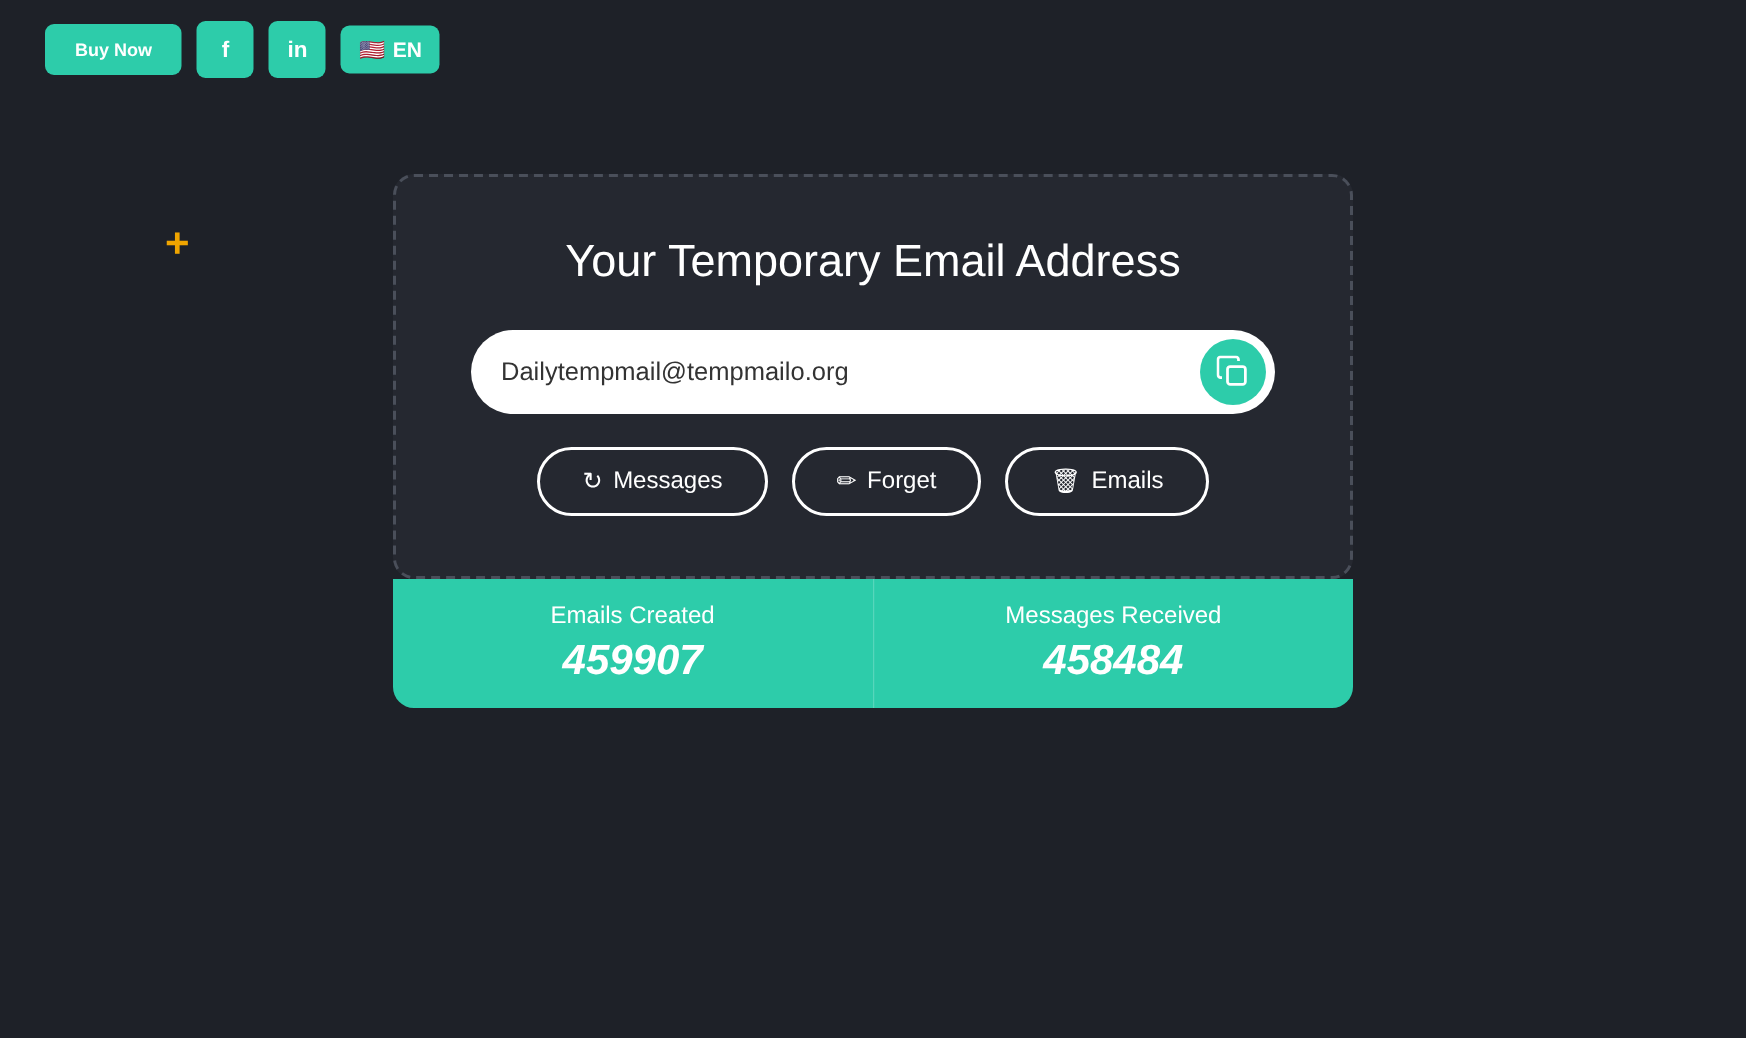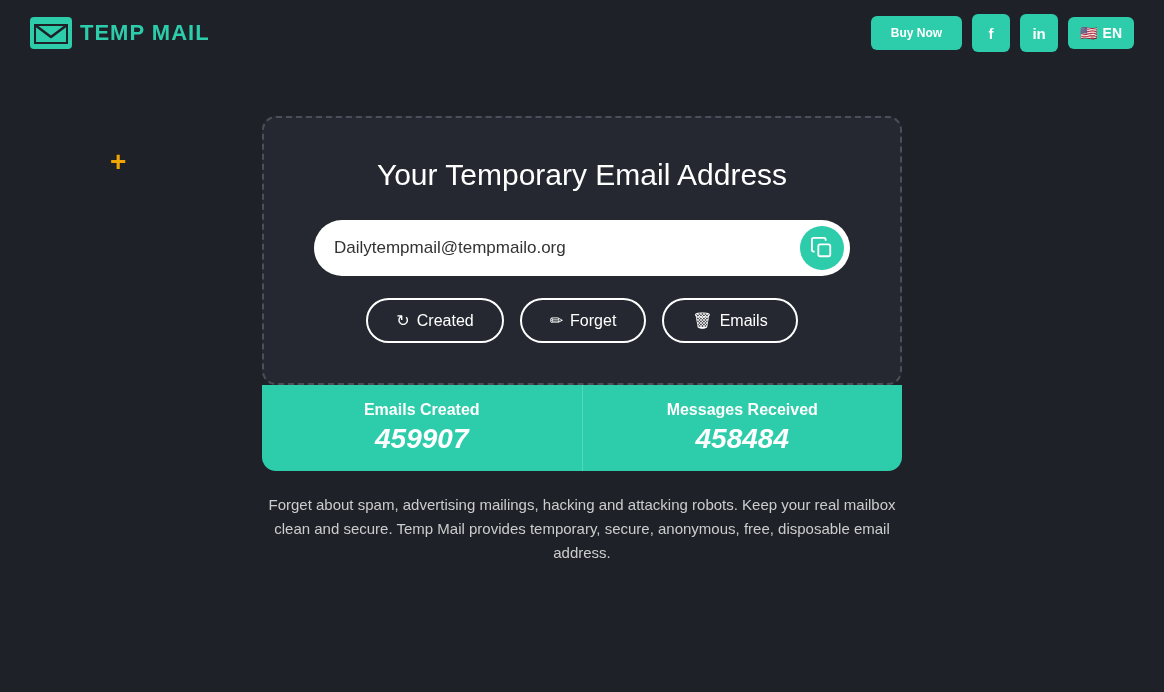--- a/index.html
+++ b/index.html
@@ -210,21 +210,21 @@
       border-radius: 0 0 0 14px;
     }
 
     .stat-box:last-child {
       border-radius: 0 0 14px 0;
       border-left: 1px solid rgba(255,255,255,0.2);
     }
 
     .stat-label {
       font-size: 16px;
-      font-weight: 700;
+      font-weight: 400;
       color: #fff;
       margin-bottom: 4px;
     }
 
     .stat-value {
       font-size: 28px;
       font-style: italic;
       color: #fff;
       font-weight: 700;
     }
@@ -236,31 +236,20 @@
       margin-top: 22px;
       font-size: 15px;
       color: #cccccc;
       line-height: 1.6;
     }
   </style>
 </head>
 <body>
 
 <header class="header">
-  <div class="logo">
-
-    <svg class="logo-icon" viewBox="0 0 42 32" fill="none" xmlns="http://www.w3.org/2000/svg">
-      <rect width="42" height="32" rx="4" fill="#2dccaa"></rect>
-      <path d="M5 8 L21 20 L37 8" stroke="#1e2128" stroke-width="2.5" fill="none" stroke-linejoin="round"></path>
-      <path d="M5 8 H37 V26 H5 Z" stroke="#1e2128" stroke-width="2" fill="none" rx="2"></path>
-    </svg>
-    <span class="logo-text">
-      <span>TEMP </span><span style="color:#2dccaa">MAIL</span>
-    </span>
-  </div>
 
   <nav class="header-nav">
     <button class="btn-buy-now">Buy Now</button>
     <button class="btn-social">f</button>
     <button class="btn-social">in</button>
     <button class="btn-lang">
       <span>🇺🇸</span>
       <span>EN</span>
     </button>
   </nav>
@@ -279,21 +268,21 @@
         <svg viewBox="0 0 24 24" xmlns="http://www.w3.org/2000/svg">
           <rect x="8" y="8" width="13" height="13" rx="2" ry="2" fill="none" stroke="#fff" stroke-width="2"></rect>
           <path d="M4 16H3a2 2 0 0 1-2-2V3a2 2 0 0 1 2-2h11a2 2 0 0 1 2 2v1" fill="none" stroke="#fff" stroke-width="2"></path>
         </svg>
       </button>
     </div>
 
     <div class="action-buttons">
       <button class="action-btn">
         <span>↻</span>
-        <span>Created</span>
+        <span>Messages</span>
       </button>
       <button class="action-btn">
         <span>✏</span>
         <span>Forget</span>
       </button>
       <button class="action-btn">
         <span>🗑</span>
         <span>Emails</span>
       </button>
     </div>
@@ -303,15 +292,14 @@
     <div class="stat-box">
       <span class="stat-label">Emails Created</span>
       <span class="stat-value">459907</span>
     </div>
     <div class="stat-box">
       <span class="stat-label">Messages Received</span>
       <span class="stat-value">458484</span>
     </div>
   </div>
 
-  <p class="description">Forget about spam, advertising mailings, hacking and attacking robots. Keep your real mailbox clean and secure. Temp Mail provides temporary, secure, anonymous, free, disposable email address.</p>
 
 </main>
 
 </body></html>

